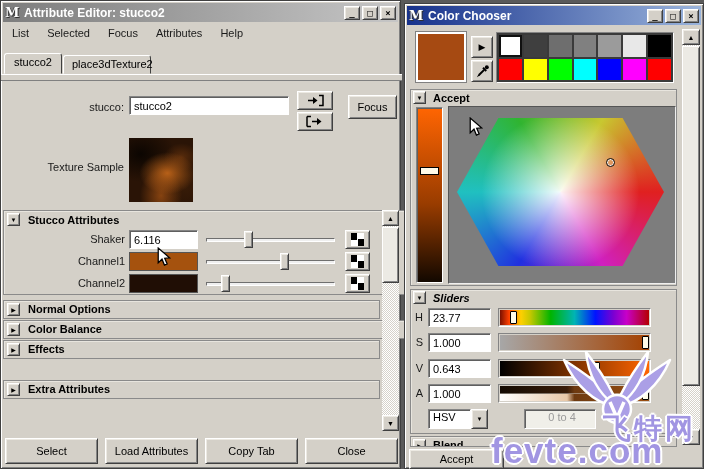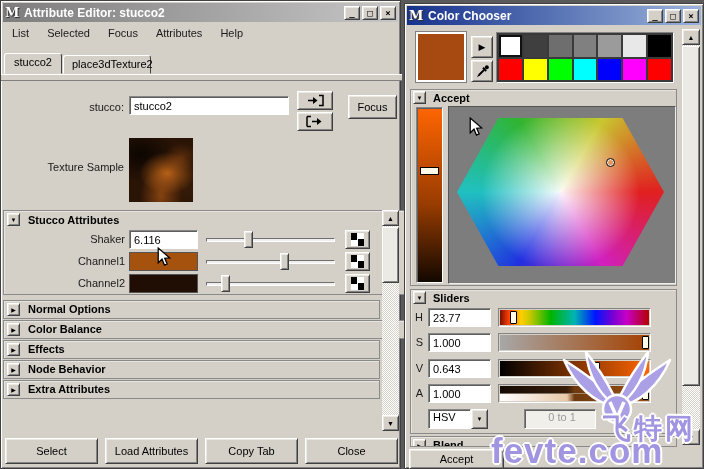--- a/index.html
+++ b/index.html
@@ -225,24 +225,20 @@
     <div class="sec-title" style="left:24px;top:2px;">Normal Options</div>
   </div>
   <div class="frame" style="left:2px;top:319px;width:450px;height:19px;">
     <div class="sec-arrow btn3" style="left:3px;top:2px;">▶</div>
     <div class="sec-title" style="left:24px;top:2px;">Color Balance</div>
   </div>
   <div class="frame" style="left:2px;top:339px;width:377px;height:19px;">
     <div class="sec-arrow btn3" style="left:3px;top:2px;">▶</div>
     <div class="sec-title" style="left:24px;top:2px;">Effects</div>
   </div>
-  <div class="frame" style="left:2px;top:359px;width:377px;height:19px;">
-    <div class="sec-arrow btn3" style="left:3px;top:2px;">▶</div>
-    <div class="sec-title" style="left:24px;top:2px;">Node Behavior</div>
-  </div>
   <div class="frame" style="left:2px;top:379px;width:377px;height:19px;">
     <div class="sec-arrow btn3" style="left:3px;top:2px;">▶</div>
     <div class="sec-title" style="left:24px;top:2px;">Extra Attributes</div>
   </div>
 
   <div class="sb" style="left:381px;top:209px;width:17px;height:221px;">
     <div class="up btn3">▲</div>
     <div class="track dots"></div>
     <div class="sbthumb btn3" style="top:17px;height:56px;"></div>
     <div class="down btn3">▼</div>
@@ -317,21 +313,21 @@
       <div class="hex" style="left:8px;top:11px;width:207px;height:148px;"></div>
       <div class="ringmarker" style="left:157px;top:51px;"></div>
       <svg class="cursor" style="left:20px;top:10px;" width="14" height="21" viewBox="0 0 13 20">
         <path d="M1 1 v14 l3.6 -3.4 2.3 5.6 2.6 -1.1 -2.3 -5.4 4.8 -0.3 z" fill="#fff" stroke="#000" stroke-width="1.2"></path>
       </svg>
     </div>
   </div>
 
   <div class="frame" style="left:5px;top:285px;width:267px;height:145px;">
     <div class="sec-arrow btn3" style="left:2px;top:1px;">▼</div>
-    <div class="sec-title" style="left:22px;top:2px;">Sliders</div>
+    <div class="sec-title" style="left:22px;top:2px;font-style:italic;">Sliders</div>
 
     <div class="rlabel" style="left:2px;top:21px;width:10px;">H</div>
     <input class="field" style="left: 17px; top: 18px; width: 63px; height: 19px;" value="23.77">
     <div class="slider" style="left:87px;top:18px;width:153px;">
       <div class="grad" style="background:linear-gradient(to right,#7a1000,#ff4000 6%,#ffd000 14%,#c8c800 20%,#00b400 34%,#00b4b4 50%,#0014ff 64%,#7a00d2 76%,#c800c8 85%,#b40000 100%);"></div>
       <div class="marker" style="left:7%;"></div>
     </div>
 
     <div class="rlabel" style="left:2px;top:46px;width:10px;">S</div>
     <input class="field" style="left: 17px; top: 43px; width: 63px; height: 19px;" value="1.000">
@@ -353,21 +349,21 @@
       <div class="grad" style="background:
            linear-gradient(to right,#140a02,#3a1d08 45%,#6e3a10 50%,#9c5012 100%) top/100% 50% no-repeat,
            linear-gradient(to right,#ffffff,#e8c8a8 45%,#6e3a10 50%,#9c5012 100%) bottom/100% 50% no-repeat;"></div>
       <div class="marker" style="left:calc(97% - 3px);"></div>
     </div>
 
     <div style="position:absolute;left:17px;top:119px;width:60px;height:20px;">
       <div class="field" style="left:0;top:0;width:43px;height:20px;">HSV</div>
       <div class="ddbtn btn3" style="right:0;top:0;height:20px;">▼</div>
     </div>
-    <div class="field" style="left:113px;top:119px;width:72px;height:20px;background:#f0efe9;color:#9a9a9a;text-align:center;">0 to 1</div>
+    <div class="field" style="left:113px;top:119px;width:72px;height:20px;background:#f0efe9;color:#9a9a9a;text-align:center;">0 to 4</div>
   </div>
 
   <div class="frame" style="left:5px;top:432px;width:267px;height:11px;overflow:hidden;">
     <div class="sec-arrow btn3" style="left:2px;top:2px;">▶</div>
     <div class="sec-title" style="left:22px;top:2px;">Blend</div>
   </div>
 
   <div class="btn3" style="position:absolute;left:4px;top:445px;width:95px;height:20px;">Accept</div>
 </div>
 

